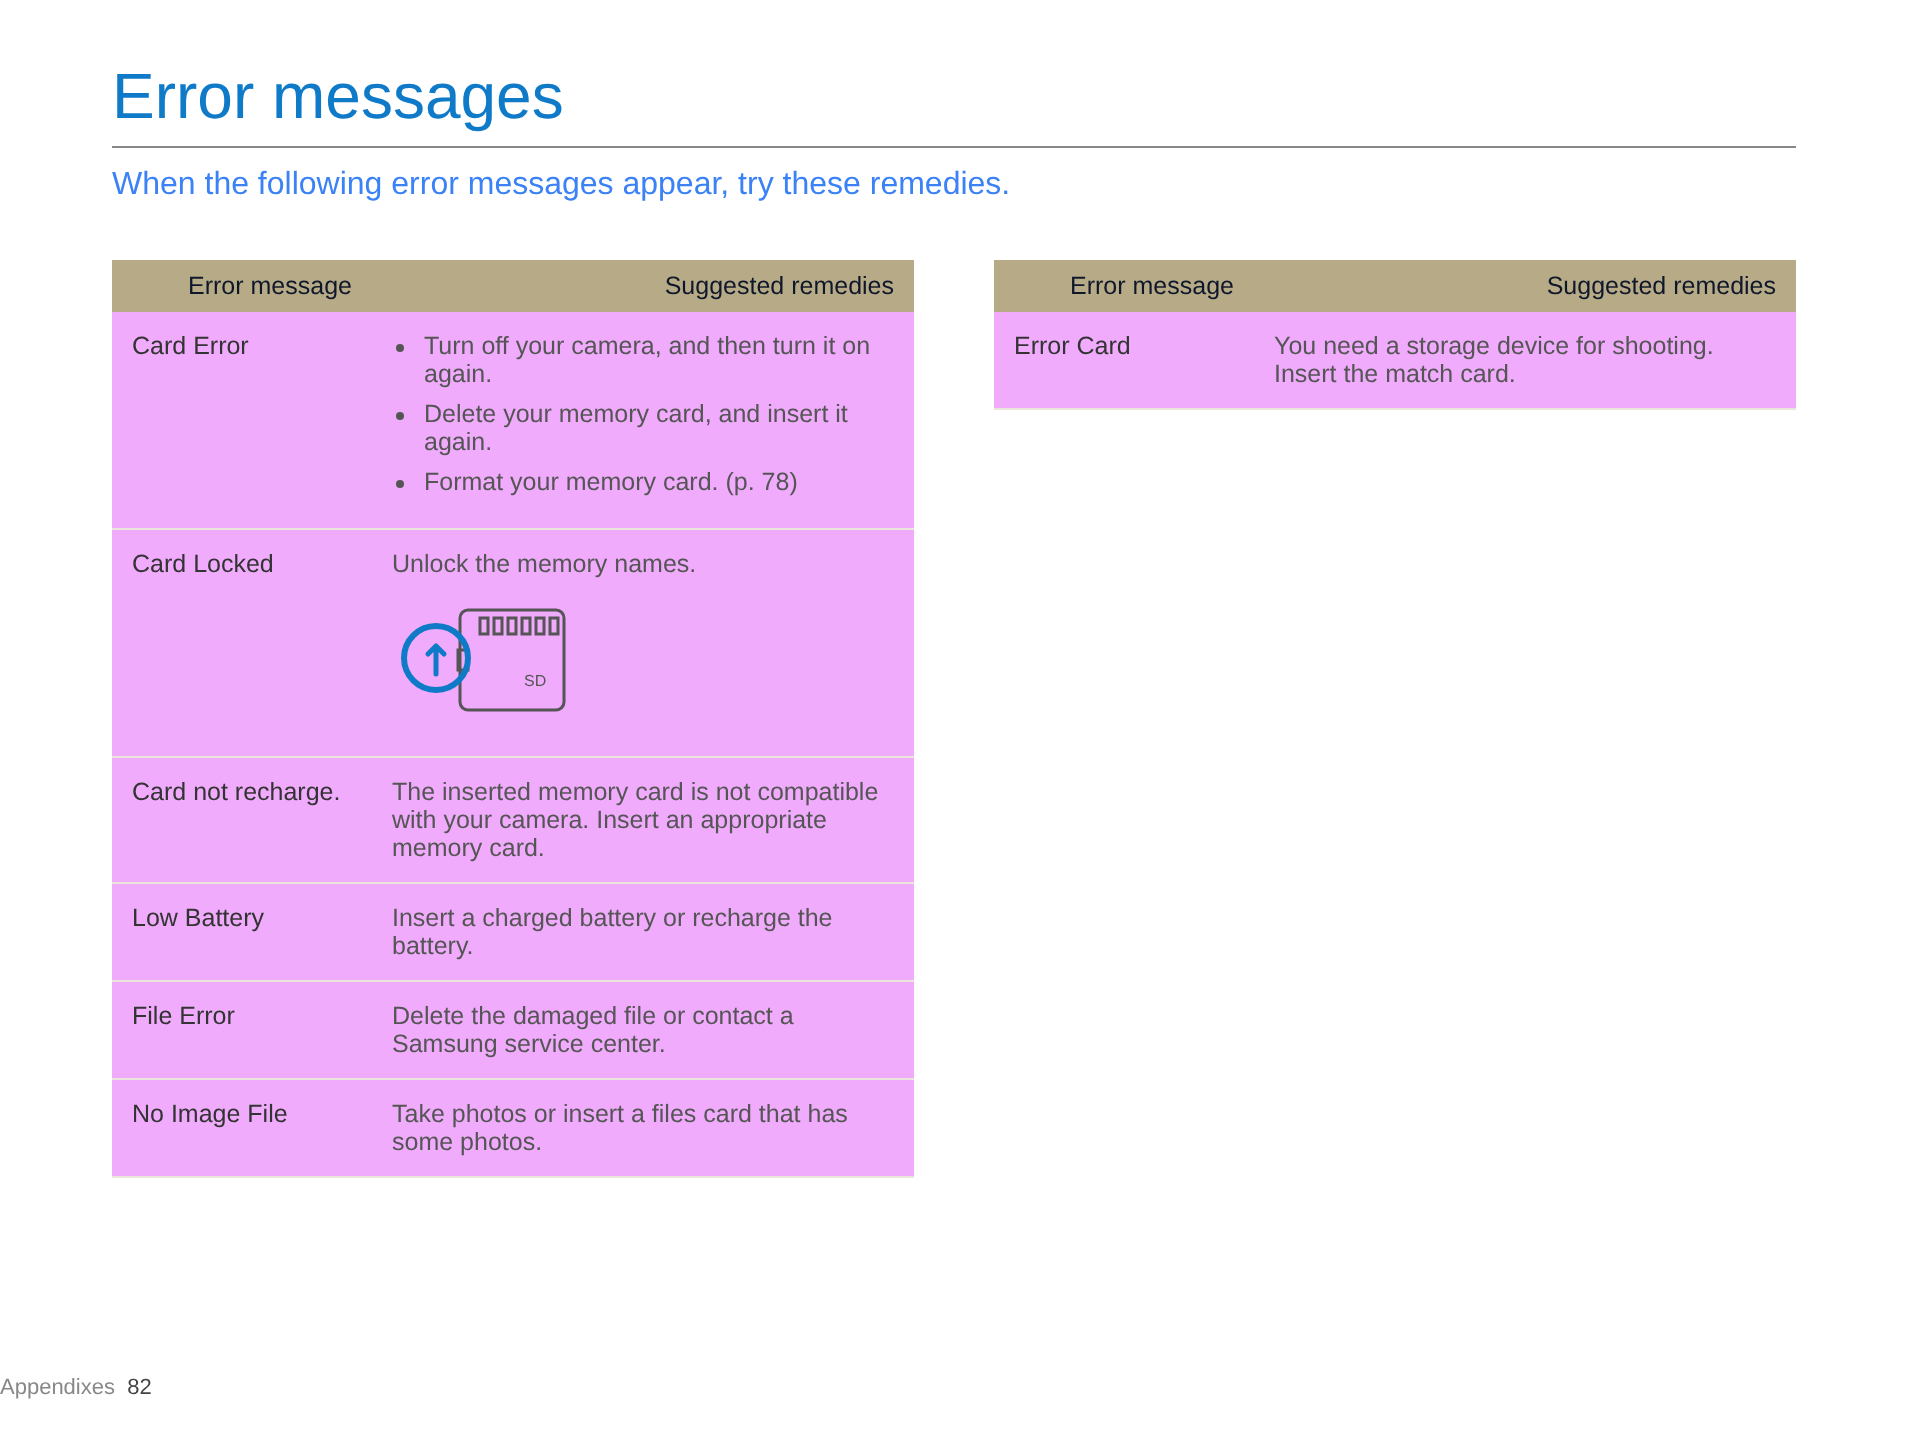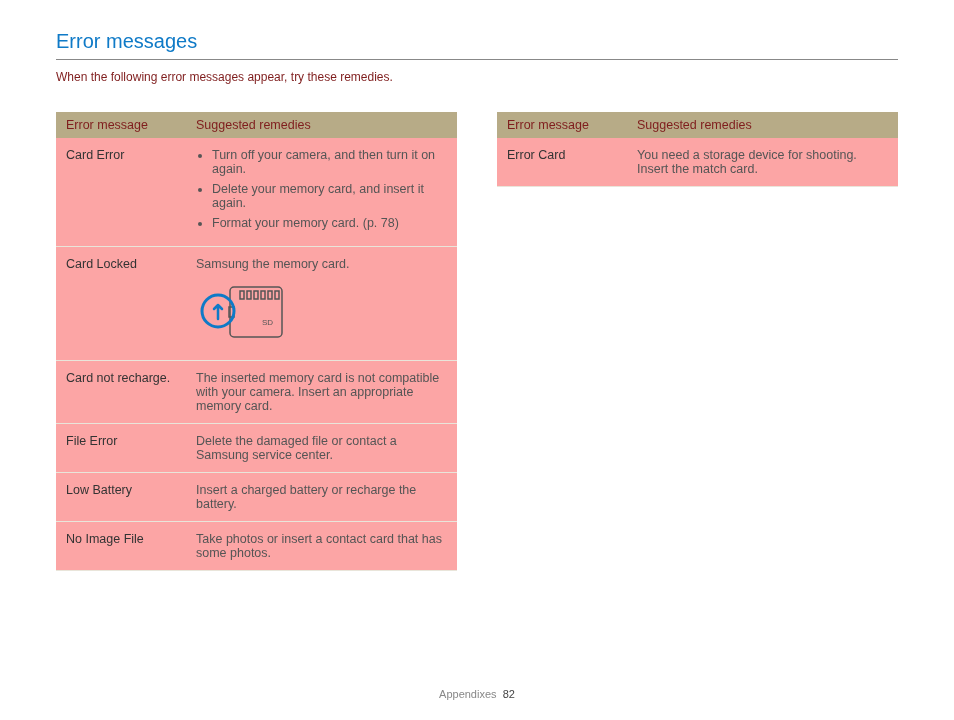--- a/index.html
+++ b/index.html
@@ -1,29 +1,29 @@
 <!DOCTYPE html>
 <html><head>
 <meta charset="utf-8">
 <style>
   html,body{margin:0;padding:0;background:#fff;font-family:Arial,Helvetica,sans-serif;color:#4a4a4a}
   .page{width:954px;height:720px;box-sizing:border-box;padding:30px 56px 20px 56px;position:relative}
-  .title{font-size:20px;color:#0f7ac7;font-weight:400;letter-spacing:0px;margin:0 0 6px 0}
+  .title{font-size:32px;color:#0f7ac7;font-weight:400;letter-spacing:0px;margin:0 0 6px 0}
   .title-rule{border:none;border-top:1px solid #888;margin:0 0 10px 0}
-  .intro{font-size:12px;color:#7f1d1d;margin:0 0 28px 0}
+  .intro{font-size:16px;color:#3b82f6;margin:0 0 28px 0}
   .cols{display:flex;gap:40px}
   .col{flex:1 1 0}
   table{width:100%;border-collapse:collapse;font-size:12.5px}
-  thead th{background:#b7ab87;color:#7f1d1d;text-align:left;font-weight:400;padding:6px 10px}
-  tbody td{background:#fca5a5;border-bottom:1px solid #e9e5da;padding:10px 10px;vertical-align:top;color:#555}
+  thead th{background:#b7ab87;color:#0f172a;text-align:right;font-weight:400;padding:6px 10px}
+  tbody td{background:#f0abfc;border-bottom:1px solid #e9e5da;padding:10px 10px;vertical-align:top;color:#555}
   tbody td.err{width:110px;color:#333}
   ul.remedy{margin:0;padding-left:16px}
   ul.remedy li{margin:0 0 6px 0}
   .sd-wrapper{margin-top:6px}
-  .footer{position:absolute;bottom:20px;left:0;right:0;text-align:center;font-size:11px;color:#888}
+  .footer{position:absolute;bottom:20px;left:0;right:0;font-size:11px;color:#888}
   .footer .pg{color:#444}
 </style>
 </head>
 <body>
 
 <div class="page">
   <h1 class="title">Error messages</h1>
   <hr class="title-rule">
   <p class="intro">When the following error messages appear, try these remedies.</p>
 
@@ -43,21 +43,21 @@
                 <ul class="remedy">
                   <li>Turn off your camera, and then turn it on again.</li>
                   <li>Delete your memory card, and insert it again.</li>
                   <li>Format your memory card. (p. 78)</li>
                 </ul>
               </td>
             </tr>
             <tr>
               <td class="err">Card Locked</td>
               <td>
-                <div>Samsung the memory card.</div>
+                <div>Unlock the memory names.</div>
                 <div class="sd-wrapper"><svg width="100" height="70" viewBox="0 0 100 70">
                     <g fill="none" stroke="#555" stroke-width="1.5">
                       <path d="M38 10 h44 a4 4 0 0 1 4 4 v42 a4 4 0 0 1 -4 4 h-44 a4 4 0 0 1 -4 -4 v-28 l0 -6 l-0 -0 v-8 a4 4 0 0 1 4 -4 z"></path>
                       <rect x="44" y="14" width="4" height="8"></rect>
                       <rect x="51" y="14" width="4" height="8"></rect>
                       <rect x="58" y="14" width="4" height="8"></rect>
                       <rect x="65" y="14" width="4" height="8"></rect>
                       <rect x="72" y="14" width="4" height="8"></rect>
                       <rect x="79" y="14" width="4" height="8"></rect>
                       <rect x="33" y="30" width="5" height="10"></rect>
@@ -66,30 +66,30 @@
                     <path d="M22 42 v-14 M18 32 l4 -4 l4 4" fill="none" stroke="#0f7ac7" stroke-width="2.5" stroke-linecap="round" stroke-linejoin="round"></path>
                     <text x="66" y="48" font-size="8" fill="#555" font-family="Arial">SD</text>
                   </svg></div>
               </td>
             </tr>
             <tr>
               <td class="err">Card not recharge.</td>
               <td>The inserted memory card is not compatible with your camera. Insert an appropriate memory card.</td>
             </tr>
             <tr>
+              <td class="err">Low Battery</td>
+              <td>Insert a charged battery or recharge the battery.</td>
+            </tr>
+            <tr>
               <td class="err">File Error</td>
               <td>Delete the damaged file or contact a Samsung service center.</td>
             </tr>
             <tr>
-              <td class="err">Low Battery</td>
-              <td>Insert a charged battery or recharge the battery.</td>
-            </tr>
-            <tr>
               <td class="err">No Image File</td>
-              <td>Take photos or insert a contact card that has some photos.</td>
+              <td>Take photos or insert a files card that has some photos.</td>
             </tr>
           </tbody>
       </table>
     </div>
     <div class="col">
       <table>
         <thead>
           <tr>
             <th>Error message</th>
             <th>Suggested remedies</th>

